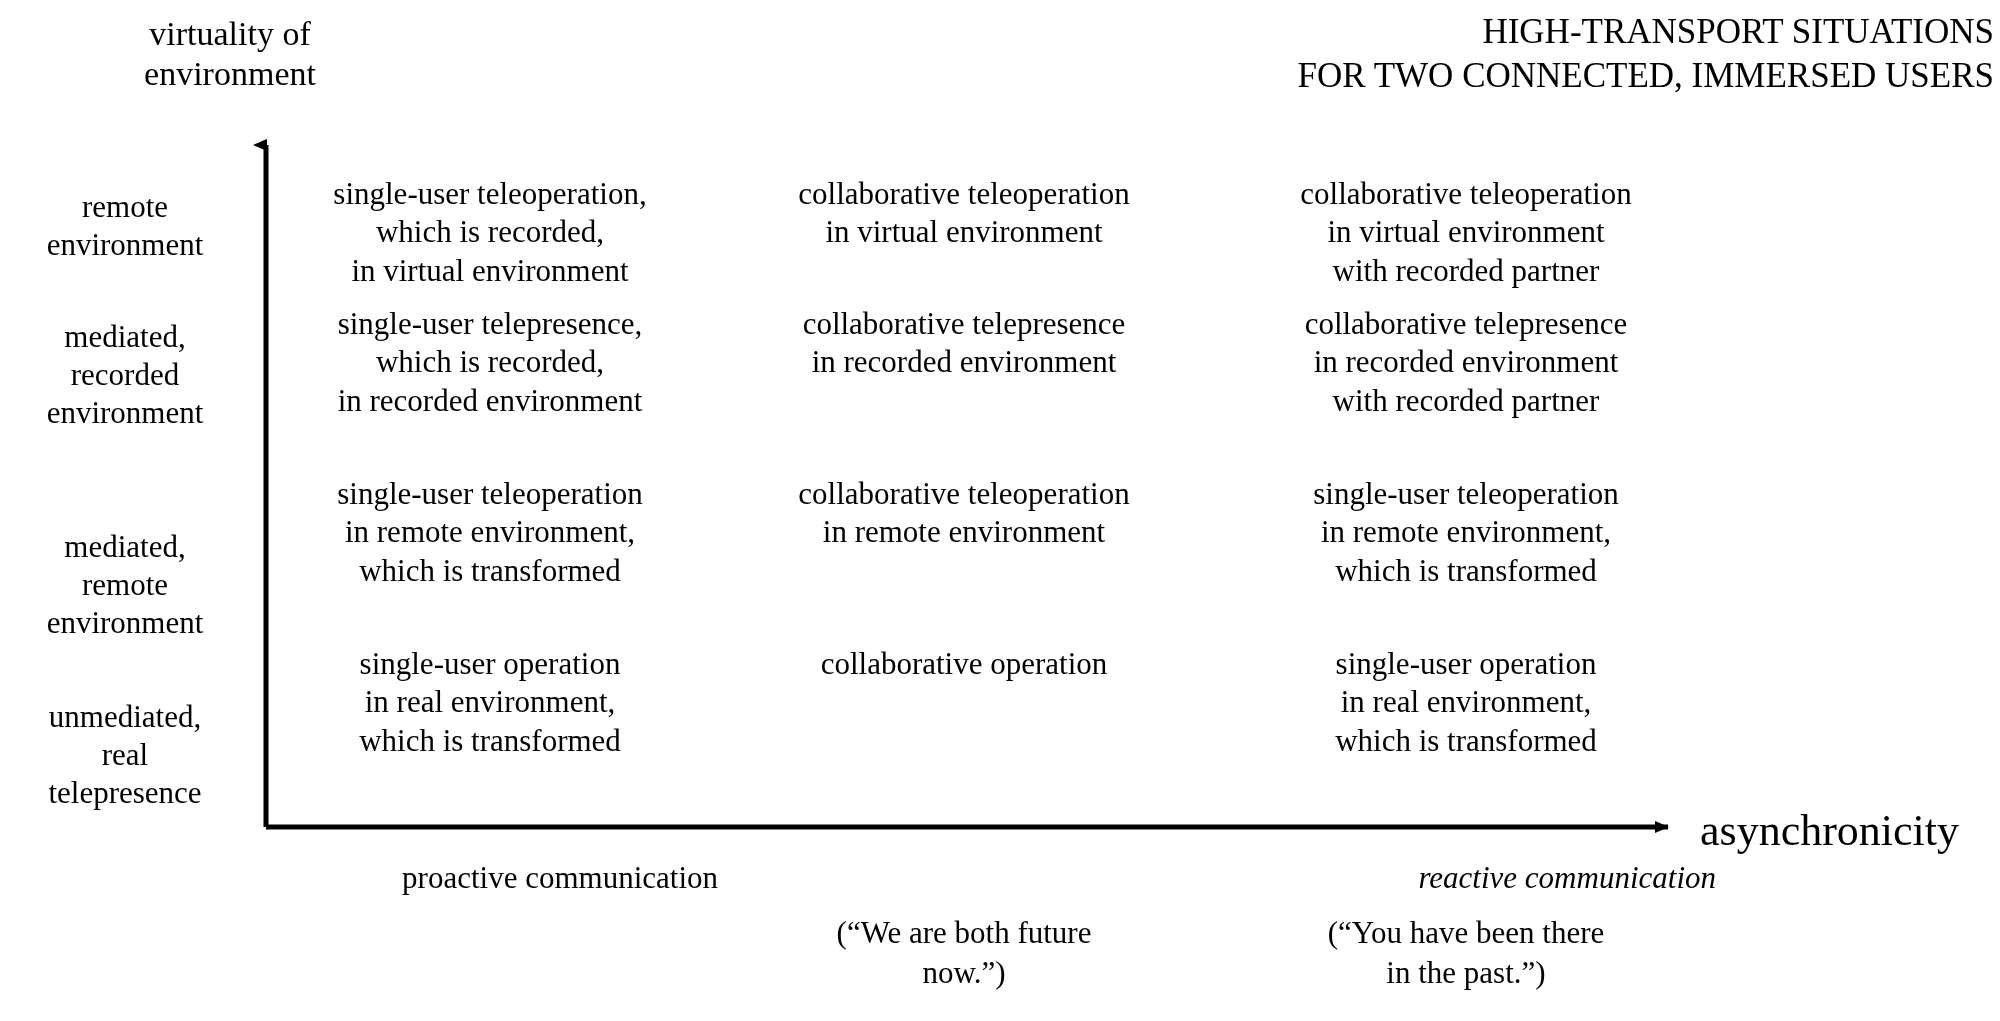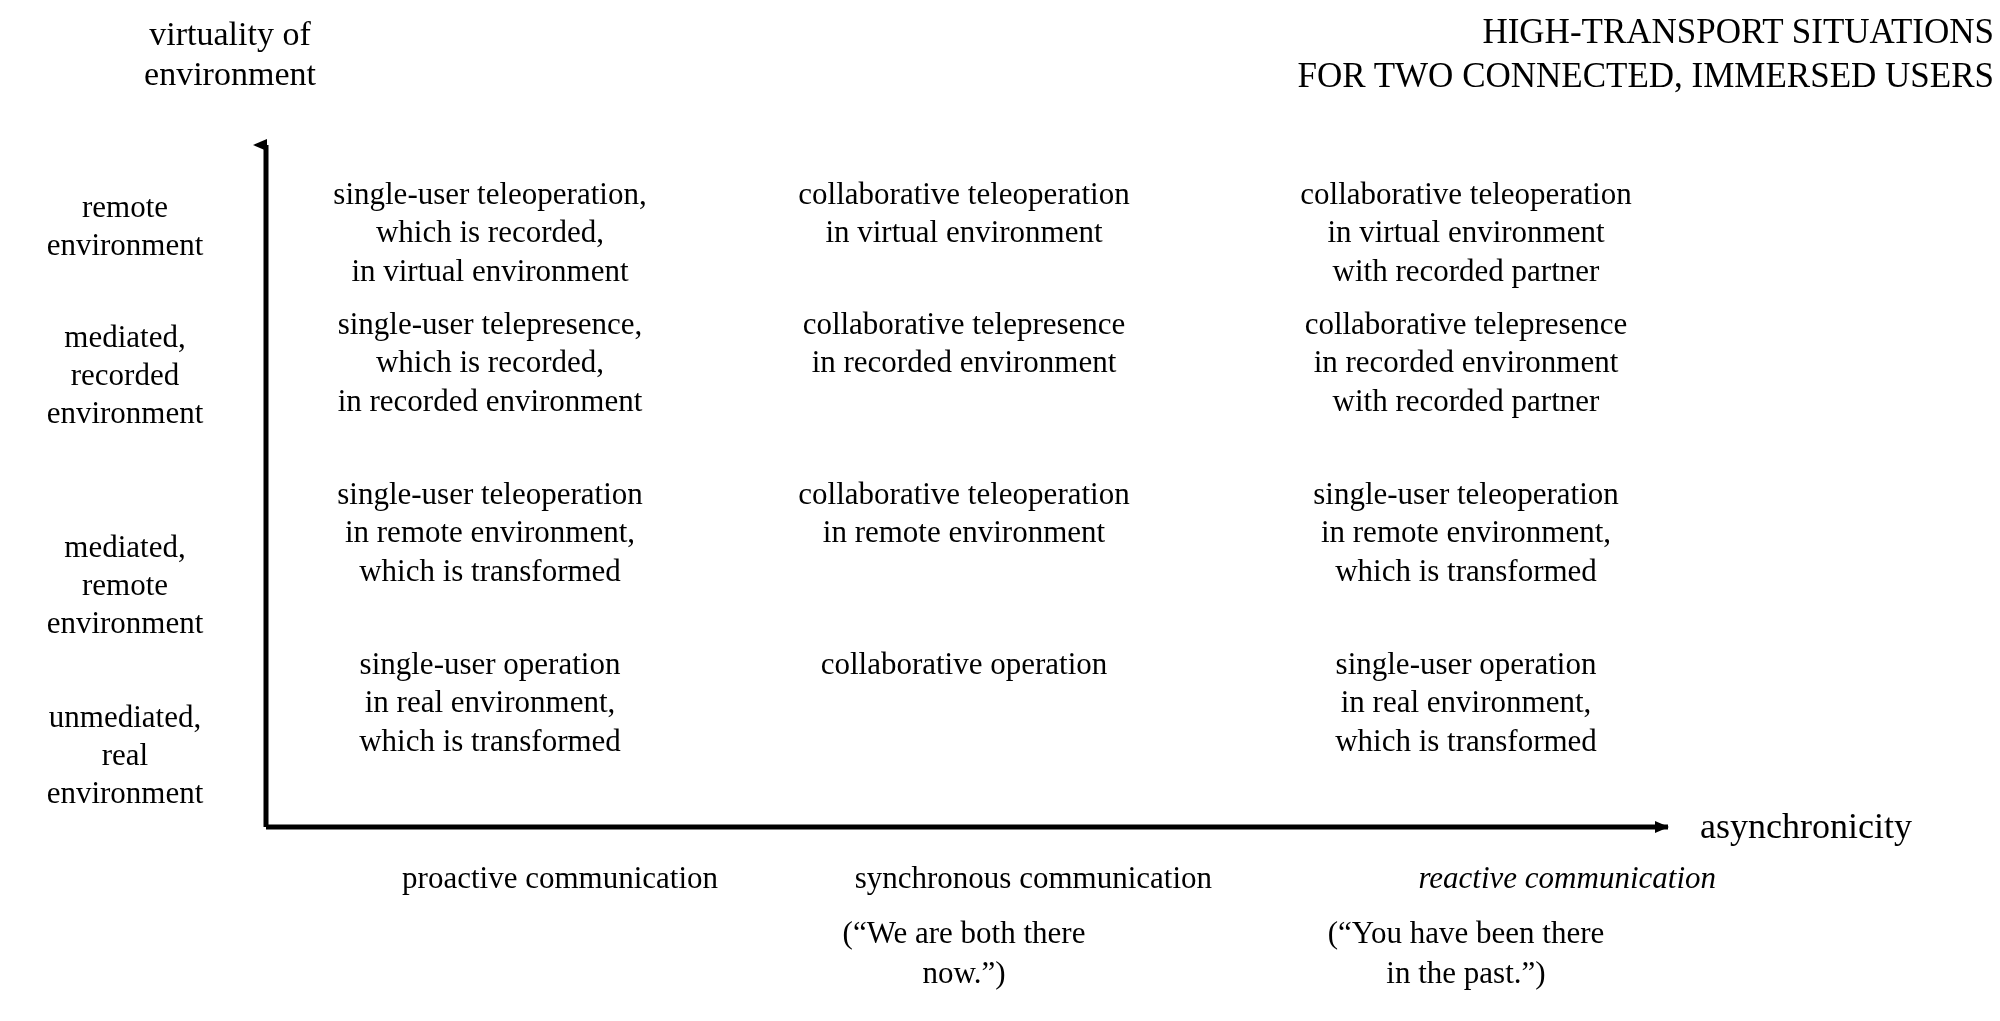--- a/index.html
+++ b/index.html
@@ -69,21 +69,21 @@
   }
   .col-quote {
     font-size: 31px;
     text-align: center;
     line-height: 1.30;
   }
 
   #x-axis-caption {
     left: 1700px;
     top: 805px;
-    font-size: 36px;
+    font-size: 44px;
   }
 
   svg#axes {
     position: absolute;
     left: 0;
     top: 0;
     width: 2000px;
     height: 1021px;
     overflow: visible;
   }
@@ -117,21 +117,21 @@
   <div class="txt row-label" style="top:188px">remote
 environment</div>
   <div class="txt row-label" style="top:318px">mediated,
 recorded
 environment</div>
   <div class="txt row-label" style="top:528px">mediated,
 remote
 environment</div>
   <div class="txt row-label" style="top:698px">unmediated,
 real
-environment</div>
+telepresence</div>
 
   <div class="txt cell" style="left:272px;  top:175px; width:436px;">single-user teleoperation,
 which is recorded,
 in virtual environment</div>
   <div class="txt cell" style="left:724px;  top:175px; width:480px;">collaborative teleoperation
 in virtual environment</div>
   <div class="txt cell" style="left:1216px; top:175px; width:500px;">collaborative teleoperation
 in virtual environment
 with recorded partner</div>
 
@@ -155,23 +155,22 @@
 
   <div class="txt cell" style="left:272px;  top:645px; width:436px;">single-user operation
 in real environment,
 which is transformed</div>
   <div class="txt cell" style="left:724px;  top:645px; width:480px;">collaborative operation</div>
   <div class="txt cell" style="left:1216px; top:645px; width:500px;">single-user operation
 in real environment,
 which is transformed</div>
 
   <div class="txt col-label" style="left:262px;  top:858px; width:456px;">proactive communication</div>
-  <div class="txt col-label" style="left:716px;  top:858px; width:496px;">synchronous communication</div>
   <div class="txt col-label" style="left:1216px; top:858px; width:500px;font-style:italic;">reactive communication</div>
 
-  <div class="txt col-quote" style="left:716px;  top:913px; width:496px;">(“We are both there
+  <div class="txt col-quote" style="left:716px;  top:913px; width:496px;">(“We are both future
 now.”)</div>
   <div class="txt col-quote" style="left:1216px; top:913px; width:500px;">(“You have been there
 in the past.”)</div>
 
   <div class="txt" id="x-axis-caption">asynchronicity</div>
 
 </div>
 
 </body></html>

